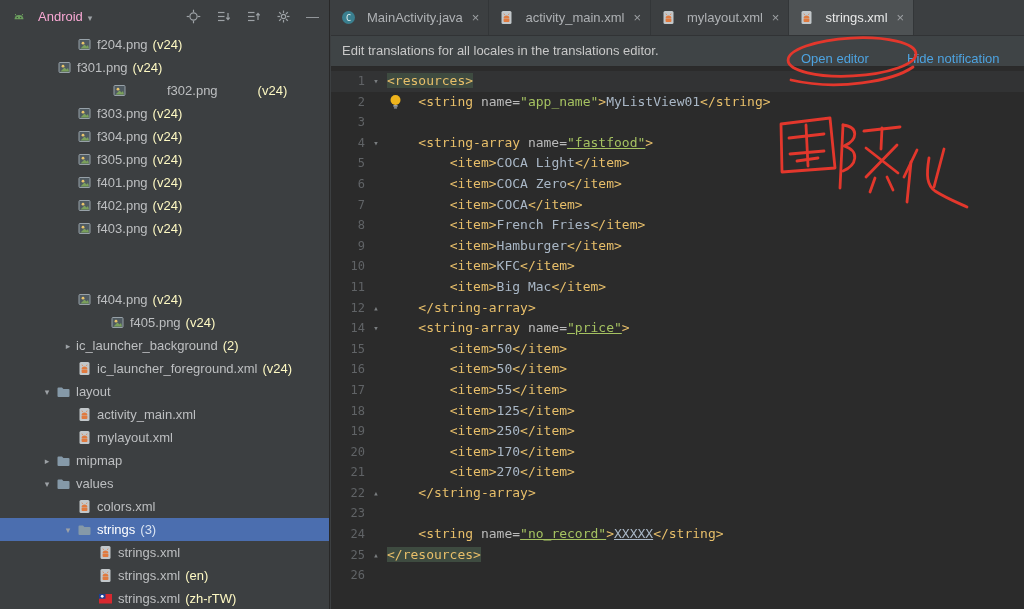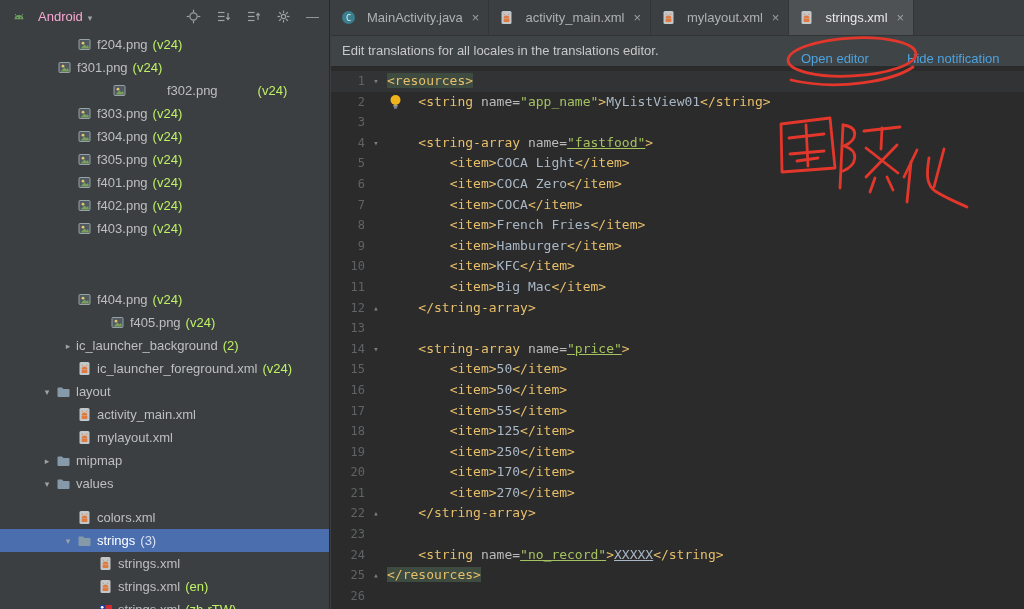--- a/index.html
+++ b/index.html
@@ -12,21 +12,21 @@
   .panel-title{color:#f9a8d4;margin:0 5px 0 7px}
   .dd{color:#9DA2A6;font-size:9px;margin-top:2px}
   .panel-tools{margin-left:auto;display:flex;gap:15px;align-items:center}
   .tool{display:inline-flex;cursor:pointer}
   .minim{color:#9DA2A6;font-size:13px;line-height:13px}
   .tree-row{height:23px;display:flex;align-items:center;font-size:13px;color:#BDBFC1;white-space:nowrap;cursor:default}
   .tree-row.selected{background:#4B6EAF;color:#FFF}
   .chev{width:16px;flex:none;color:#9DA2A6;font-size:9px;text-align:center}
   .icn{display:inline-flex;width:17px;justify-content:center;align-items:center;flex:none;margin-right:4px}
   .tlabel{overflow:hidden}
-  .tsuffix{color:#bef264;margin-left:5px}
+  .tsuffix{color:#fef9c3;margin-left:5px}
   .tree-row.selected .tsuffix{color:#D9E3F2}
 
   
   .editor-pane{position:absolute;left:331px;top:0;right:0;bottom:0;display:flex;flex-direction:column;overflow:hidden;background:#2B2B2B}
   .tabbar{height:36px;background:#3C3F41;display:flex;align-items:stretch;border-bottom:1px solid #313335;flex:none}
   .tab{display:flex;align-items:center;padding:0 9px;gap:6px;font-size:13px;color:#AEB1B4;border-right:1px solid #333638;cursor:pointer}
   .tab.active{background:#4E5254;color:#E9EAEA}
   .tab-close{color:#9DA0A3;font-size:13px;margin-left:3px}
   .notifbar{height:31px;background:#3F4446;position:relative;flex:none;font-size:13px;border-bottom:1px solid #2A2A2A;overflow:hidden}
   .notif-msg{position:absolute;left:11px;top:7px;color:#C8C8C8}
@@ -309,21 +309,21 @@
       </div>
       <div class="tree-row" style="padding-left: 39px;">
         <span class="chev">▾</span>
         <span class="icn">
           <svg width="15" height="15" viewBox="0 0 15 15">
             <path d="M1.5 4.5 a1 1 0 0 1 1 -1 H6 l1.4 1.6 h5.1 a1 1 0 0 1 1 1 v5.9 a1 1 0 0 1 -1 1 H2.5 a1 1 0 0 1 -1 -1 Z" fill="#8599A8"></path>
           </svg>
         </span>
         <span class="tlabel">values</span>
       </div>
-      <div class="tree-row" style="padding-left: 60px; margin-top: 11px;">
+      <div class="tree-row" style="padding-left: 60px;">
         <span class="chev"></span>
         <span class="icn">
           <svg width="15" height="15" viewBox="0 0 15 15">
             <rect x="2.5" y="1" width="10" height="13" rx="1.5" fill="#C2C7CA"></rect>
             <path d="M4.6 8.2 a2.9 2.6 0 0 1 5.8 0 z" fill="#E07A3F"></path>
             <rect x="4.6" y="8.6" width="5.8" height="3.4" rx="0.8" fill="#E07A3F"></rect>
             <line x1="5.6" y1="4.8" x2="4.9" y2="3.7" stroke="#E07A3F" stroke-width="0.9"></line>
             <line x1="9.4" y1="4.8" x2="10.1" y2="3.7" stroke="#E07A3F" stroke-width="0.9"></line>
           </svg>
         </span>
@@ -514,25 +514,20 @@
         <span class="lnum">11</span>
         <span class="fold"></span>
         <span class="code"><span class="tok-p">        </span><span class="tok-tag">&lt;item&gt;</span><span class="tok-txt">Big Mac</span><span class="tok-tag">&lt;/item&gt;</span></span>
       </div>
       <div class="code-line">
         <span class="lnum">12</span>
         <span class="fold">▴</span>
         <span class="code"><span class="tok-p">    </span><span class="tok-tag">&lt;/string-array&gt;</span></span>
       </div>
       <div class="code-line">
-        <span class="lnum">13</span>
-        <span class="fold"></span>
-        <span class="code"></span>
-      </div>
-      <div class="code-line">
         <span class="lnum">14</span>
         <span class="fold">▾</span>
         <span class="code"><span class="tok-p">    </span><span class="tok-tag">&lt;string-array</span><span class="tok-attr"> name=</span><span class="tok-val u">"price"</span><span class="tok-tag">&gt;</span></span>
       </div>
       <div class="code-line">
         <span class="lnum">15</span>
         <span class="fold"></span>
         <span class="code"><span class="tok-p">        </span><span class="tok-tag">&lt;item&gt;</span><span class="tok-txt">50</span><span class="tok-tag">&lt;/item&gt;</span></span>
       </div>
       <div class="code-line">

